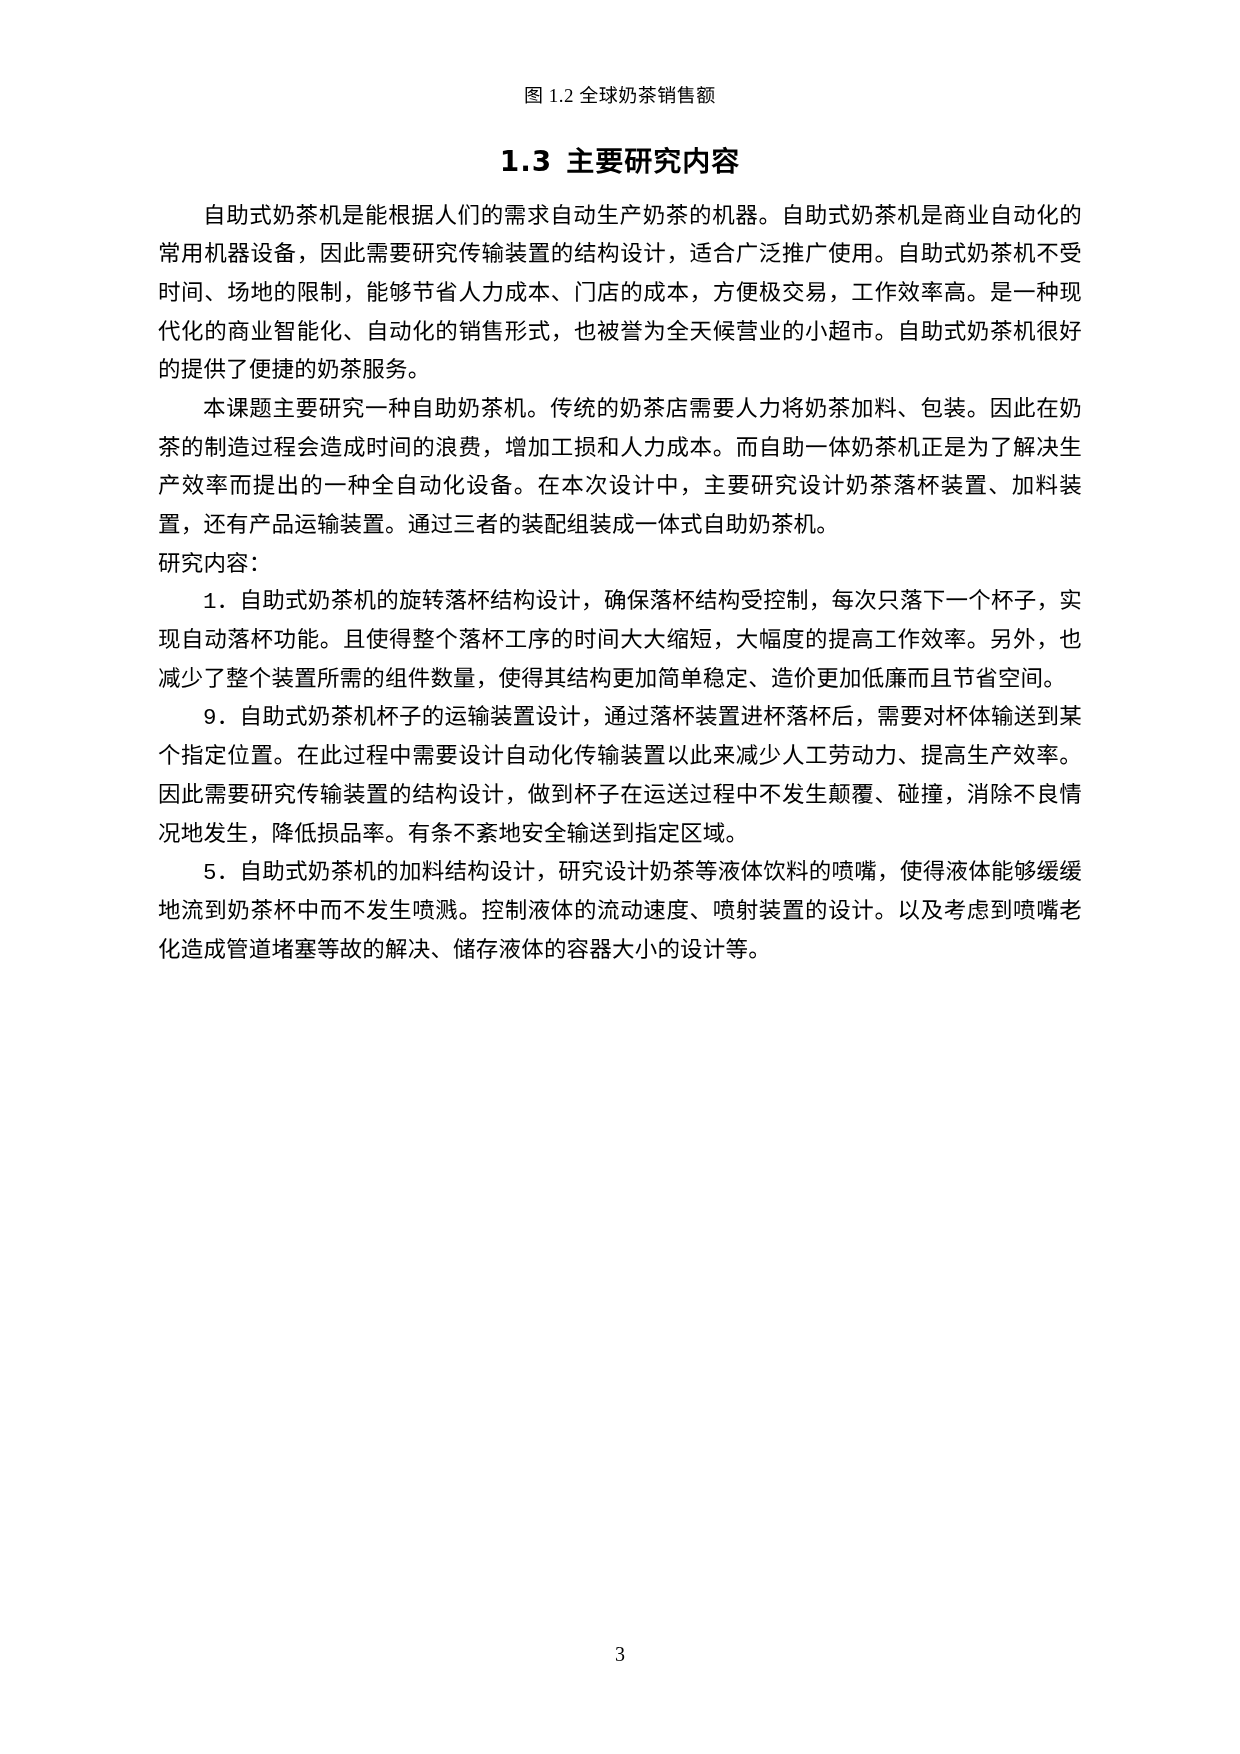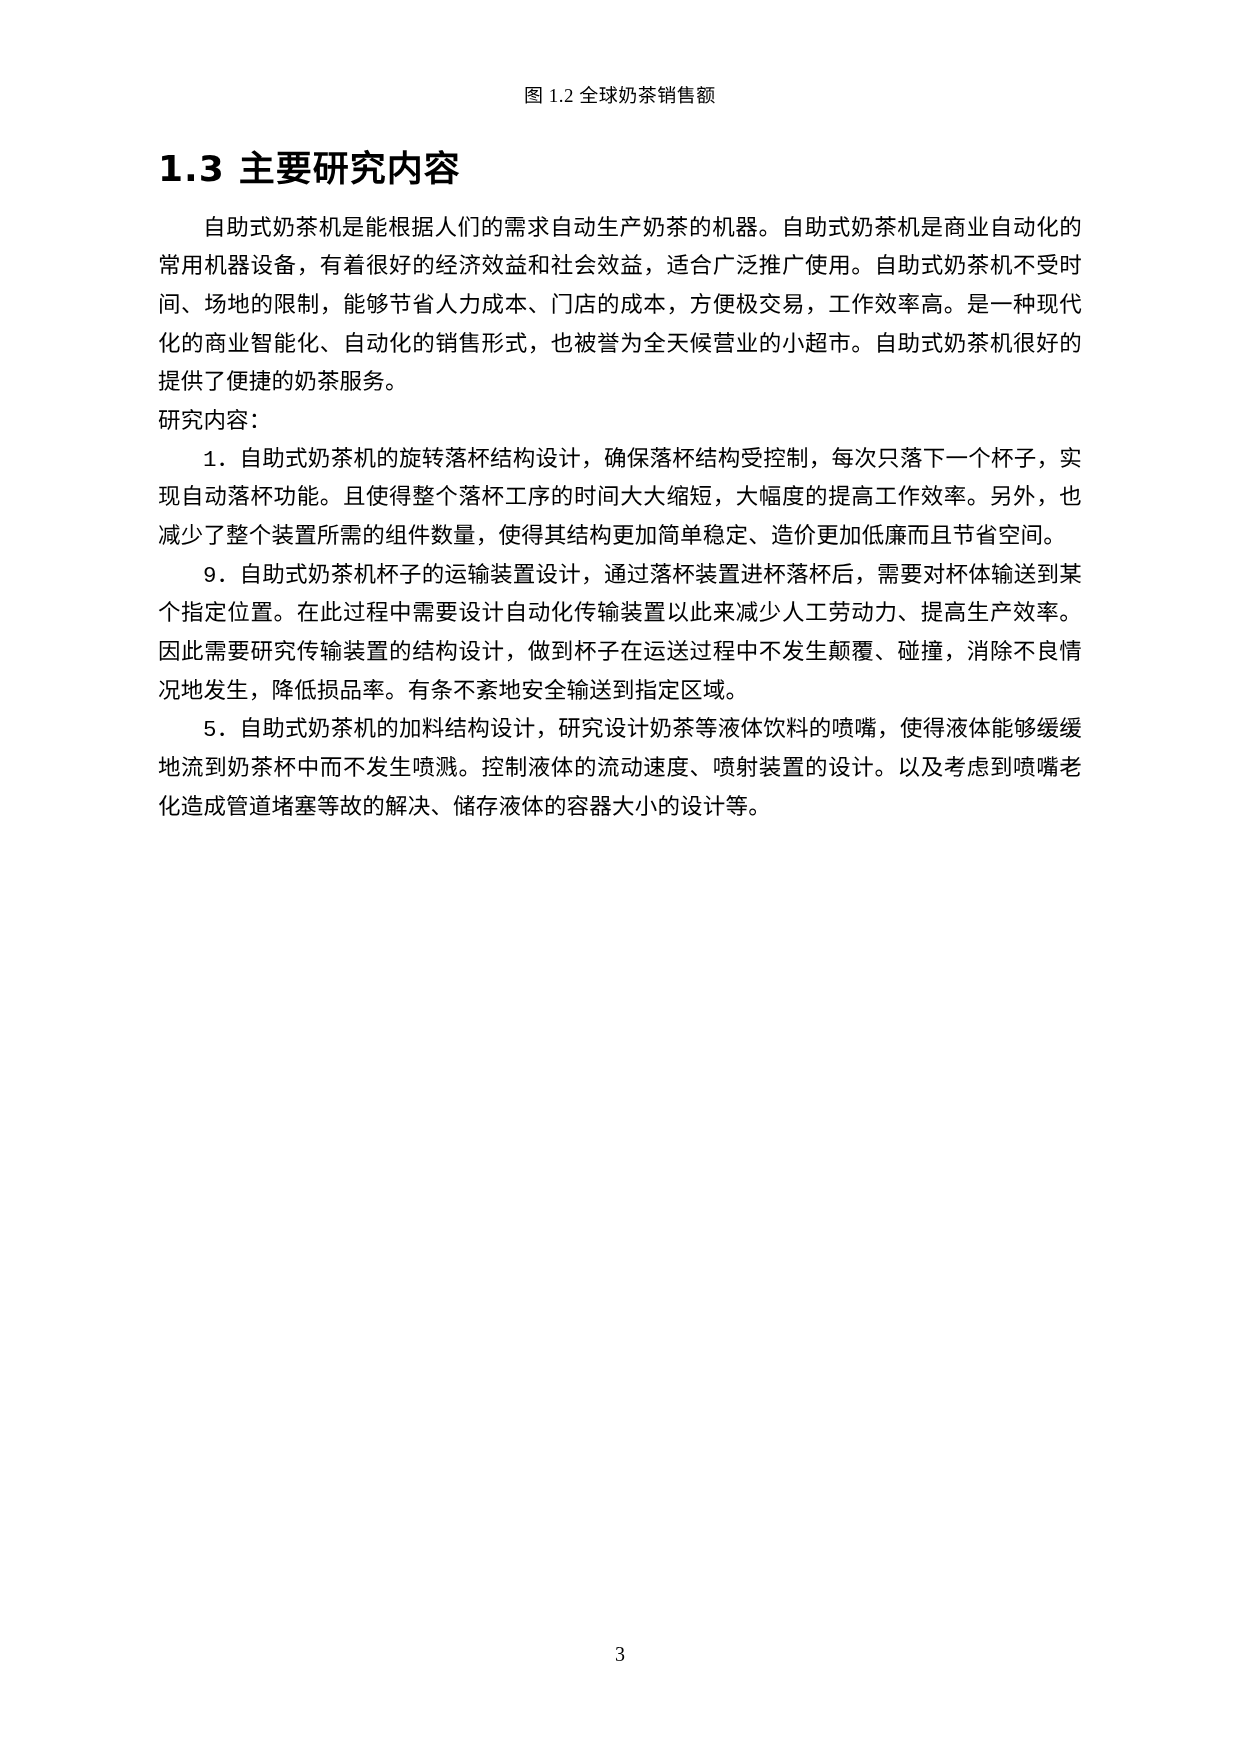--- a/index.html
+++ b/index.html
@@ -24,24 +24,25 @@
   }
   .figure-caption {
     text-align: center;
     font-size: 19px;
     line-height: 1.5;
     margin: 0 0 28px 0;
     letter-spacing: 0.5px;
   }
   .section-heading {
     font-family: "DejaVu Sans", "Liberation Sans", sans-serif;
-    font-size: 36px;
+    font-size: 28px;
     font-weight: bold;
     margin: 10px 0 18px 0;
     letter-spacing: 1px;
+    text-align: center;
   }
   .section-heading .num {
     margin-right: 14px;
   }
   p.body-text {
     font-size: 22.5px;
     line-height: 1.72;
     margin: 0;
     text-align: justify;
     text-justify: inter-ideograph;
@@ -70,22 +71,23 @@
 <body>
 
 <div class="page">
 
   <div class="figure-caption">图 1.2 全球奶茶销售额</div>
 
   <h2 class="section-heading">
     <span class="num">1.3</span><span>主要研究内容</span>
   </h2>
 
-  <p class="body-text indent2">自助式奶茶机是能根据人们的需求自动生产奶茶的机器。自助式奶茶机是商业自动化的常用机器设备，有着很好的经济效益和社会效益，适合广泛推广使用。自助式奶茶机不受时间、场地的限制，能够节省人力成本、门店的成本，方便极交易，工作效率高。是一种现代化的商业智能化、自动化的销售形式，也被誉为全天候营业的小超市。自助式奶茶机很好的提供了便捷的奶茶服务。</p>
+  <p class="body-text indent2">自助式奶茶机是能根据人们的需求自动生产奶茶的机器。自助式奶茶机是商业自动化的常用机器设备，因此需要研究传输装置的结构设计，适合广泛推广使用。自助式奶茶机不受时间、场地的限制，能够节省人力成本、门店的成本，方便极交易，工作效率高。是一种现代化的商业智能化、自动化的销售形式，也被誉为全天候营业的小超市。自助式奶茶机很好的提供了便捷的奶茶服务。</p>
 
+  <p class="body-text indent2">本课题主要研究一种自助奶茶机。传统的奶茶店需要人力将奶茶加料、包装。因此在奶茶的制造过程会造成时间的浪费，增加工损和人力成本。而自助一体奶茶机正是为了解决生产效率而提出的一种全自动化设备。在本次设计中，主要研究设计奶茶落杯装置、加料装置，还有产品运输装置。通过三者的装配组装成一体式自助奶茶机。</p>
 
   <p class="body-text gap-top">研究内容：</p>
 
   <p class="body-text list-item">1．自助式奶茶机的旋转落杯结构设计，确保落杯结构受控制，每次只落下一个杯子，实现自动落杯功能。且使得整个落杯工序的时间大大缩短，大幅度的提高工作效率。另外，也减少了整个装置所需的组件数量，使得其结构更加简单稳定、造价更加低廉而且节省空间。</p>
 
   <p class="body-text list-item">9．自助式奶茶机杯子的运输装置设计，通过落杯装置进杯落杯后，需要对杯体输送到某个指定位置。在此过程中需要设计自动化传输装置以此来减少人工劳动力、提高生产效率。因此需要研究传输装置的结构设计，做到杯子在运送过程中不发生颠覆、碰撞，消除不良情况地发生，降低损品率。有条不紊地安全输送到指定区域。</p>
 
   <p class="body-text list-item">5．自助式奶茶机的加料结构设计，研究设计奶茶等液体饮料的喷嘴，使得液体能够缓缓地流到奶茶杯中而不发生喷溅。控制液体的流动速度、喷射装置的设计。以及考虑到喷嘴老化造成管道堵塞等故的解决、储存液体的容器大小的设计等。</p>
 
   <div class="footer-page-number">3</div>

